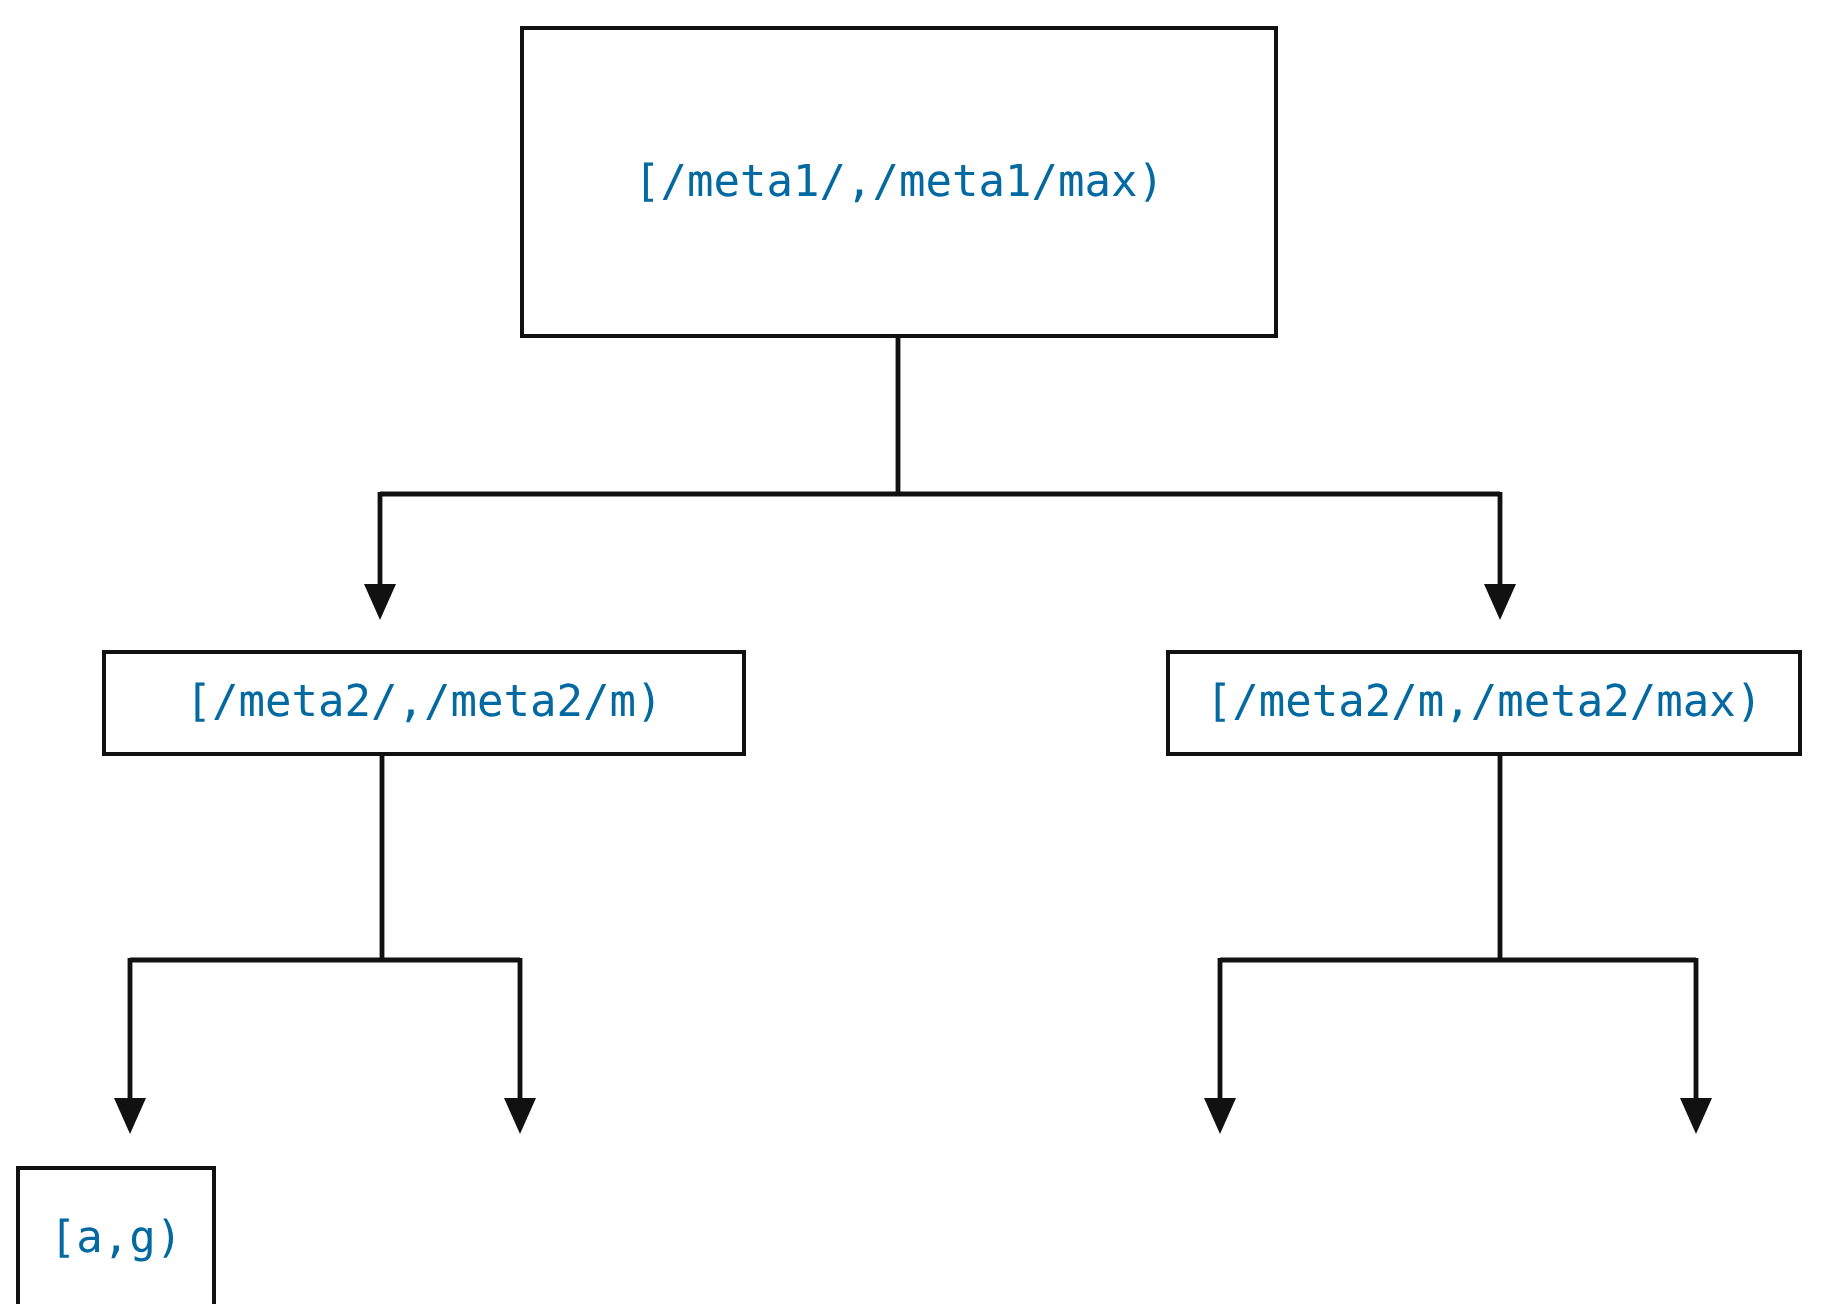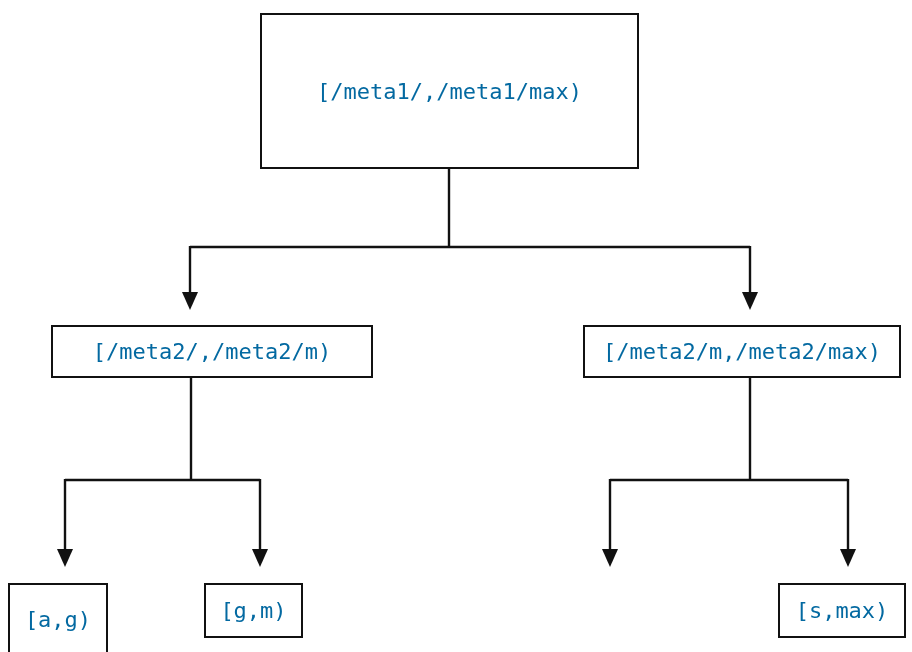--- a/index.html
+++ b/index.html
@@ -91,22 +91,16 @@
   </div>
 
   <div class="node node-right-mid">
     <span>[/meta2/m,/meta2/max)</span>
   </div>
 
   <div class="node node-leaf-1">
     <span>[a,g)</span>
   </div>
 
-  <div class="node node-leaf-2">
-    <span>[g,m)</span>
-  </div>
 
 
-  <div class="node node-leaf-4">
-    <span>[s,max)</span>
-  </div>
 
 </div>
 
 </body></html>

